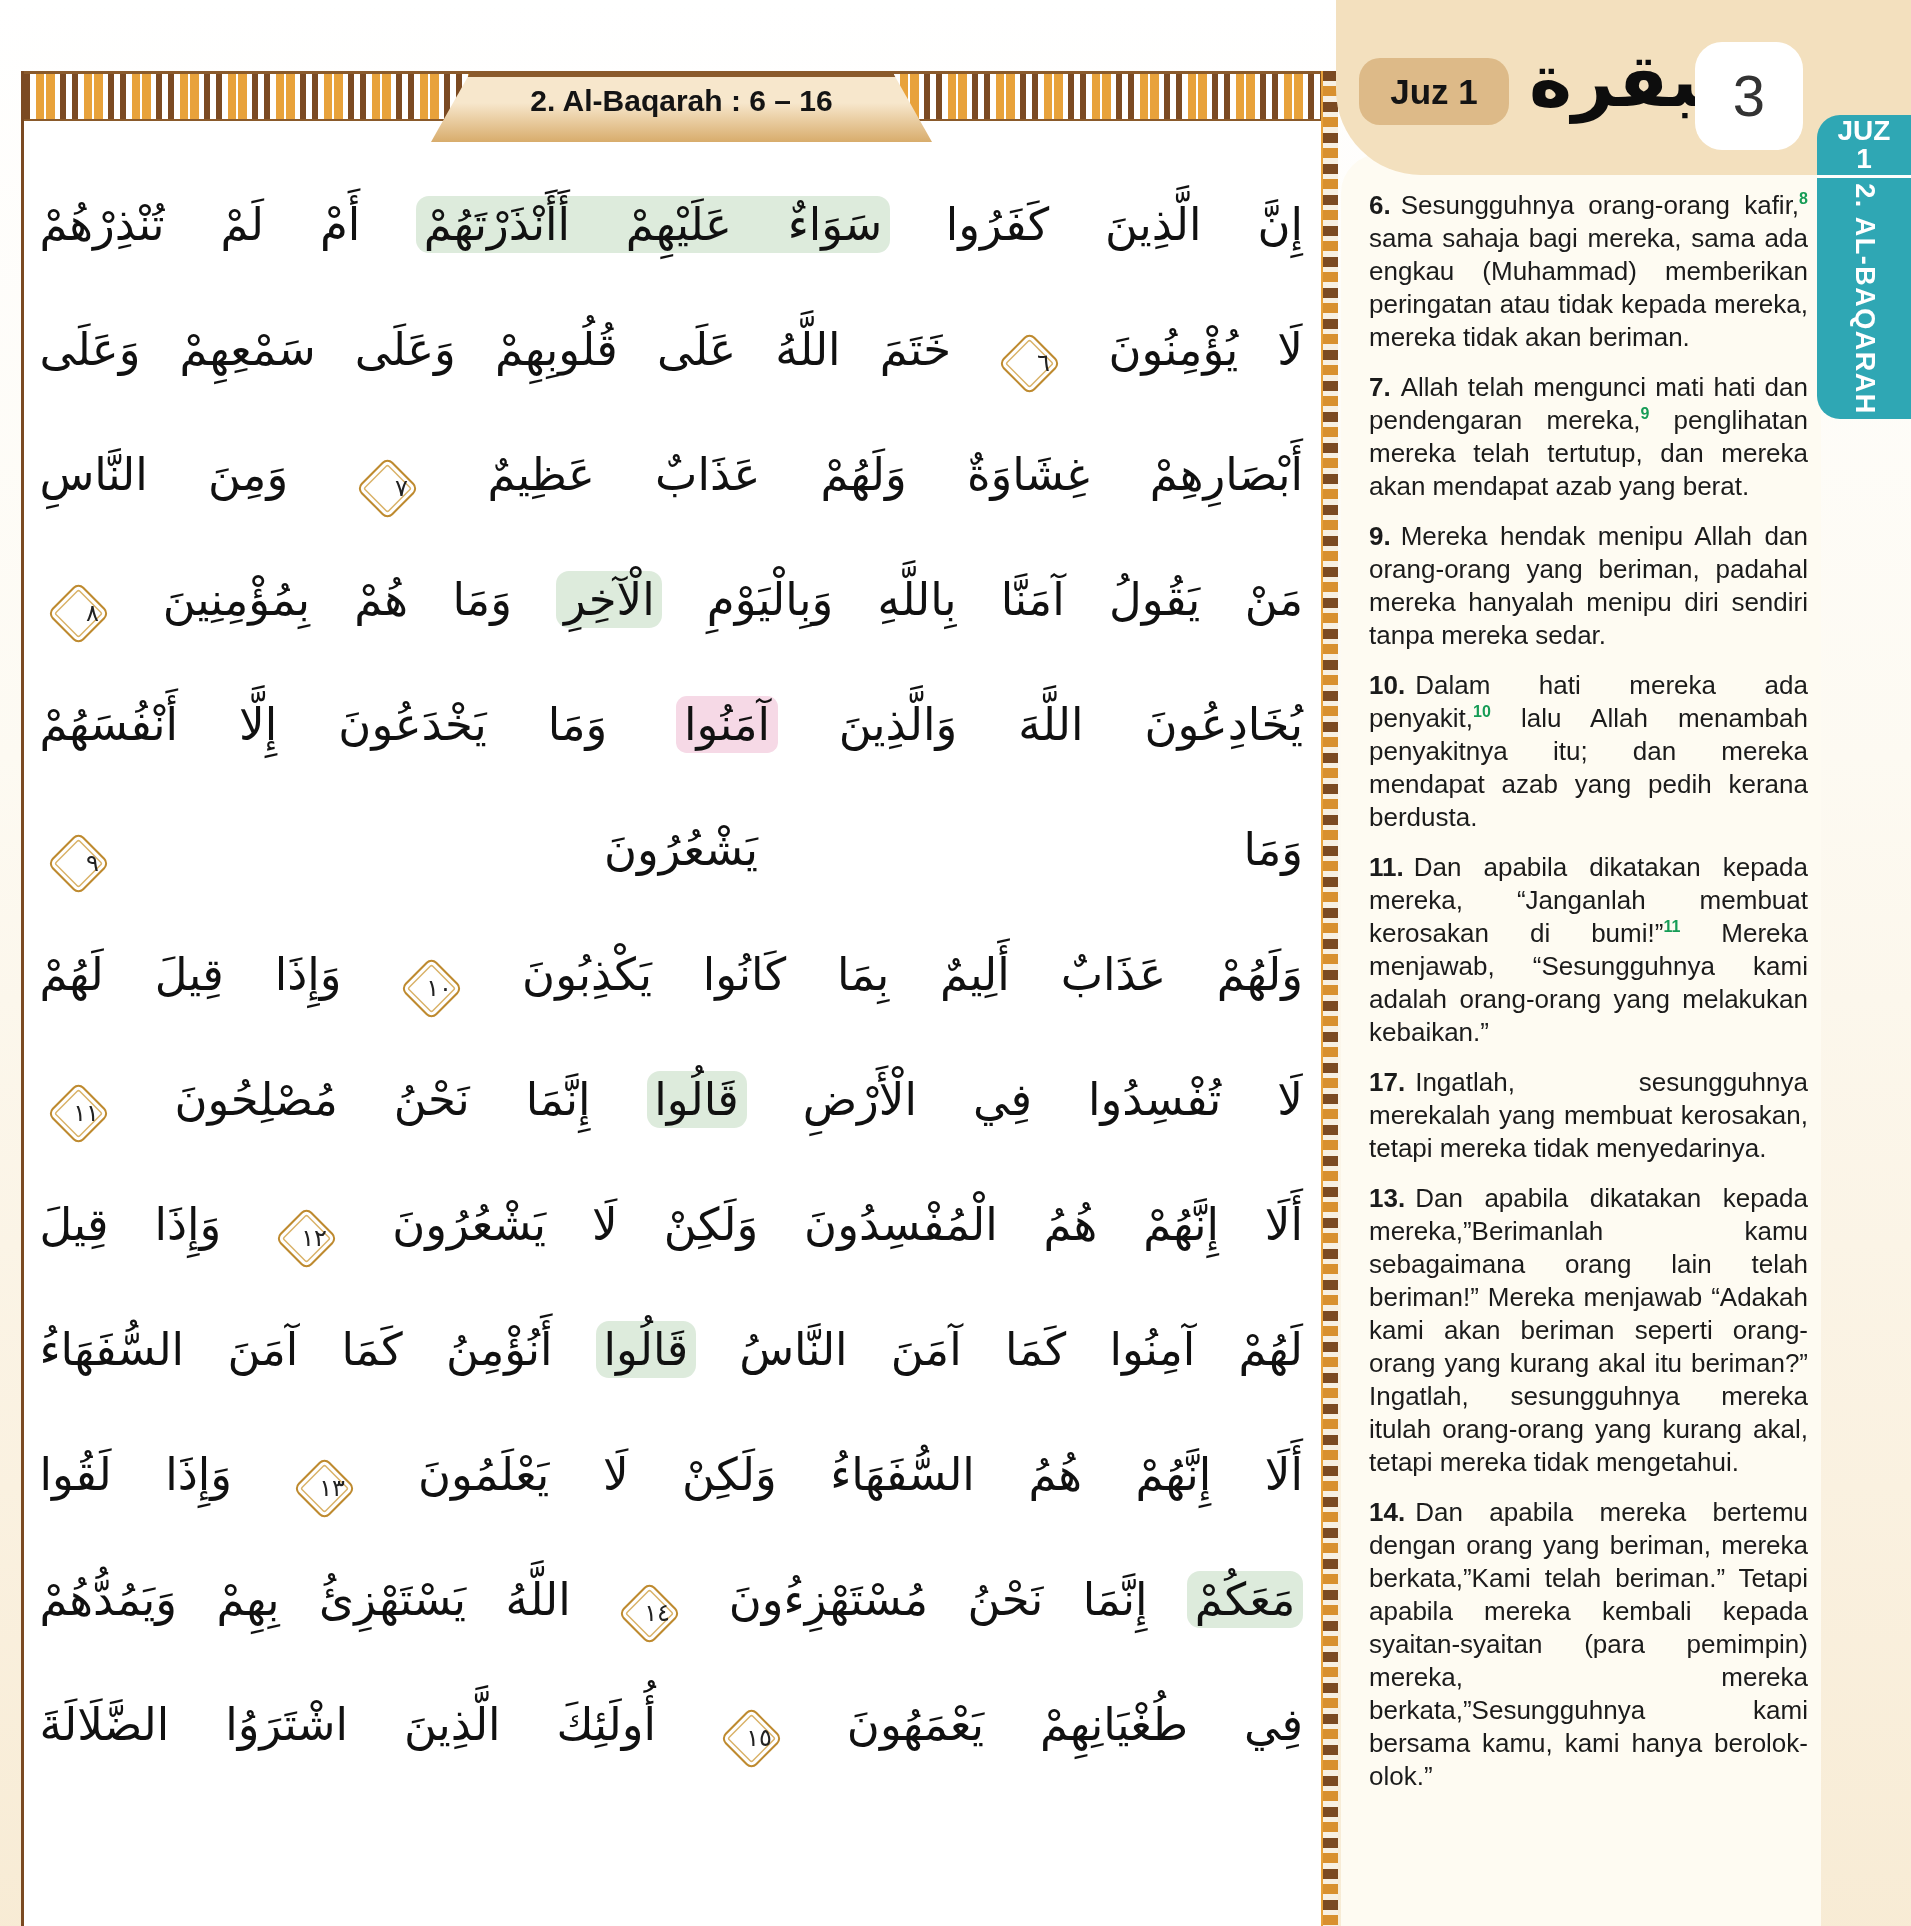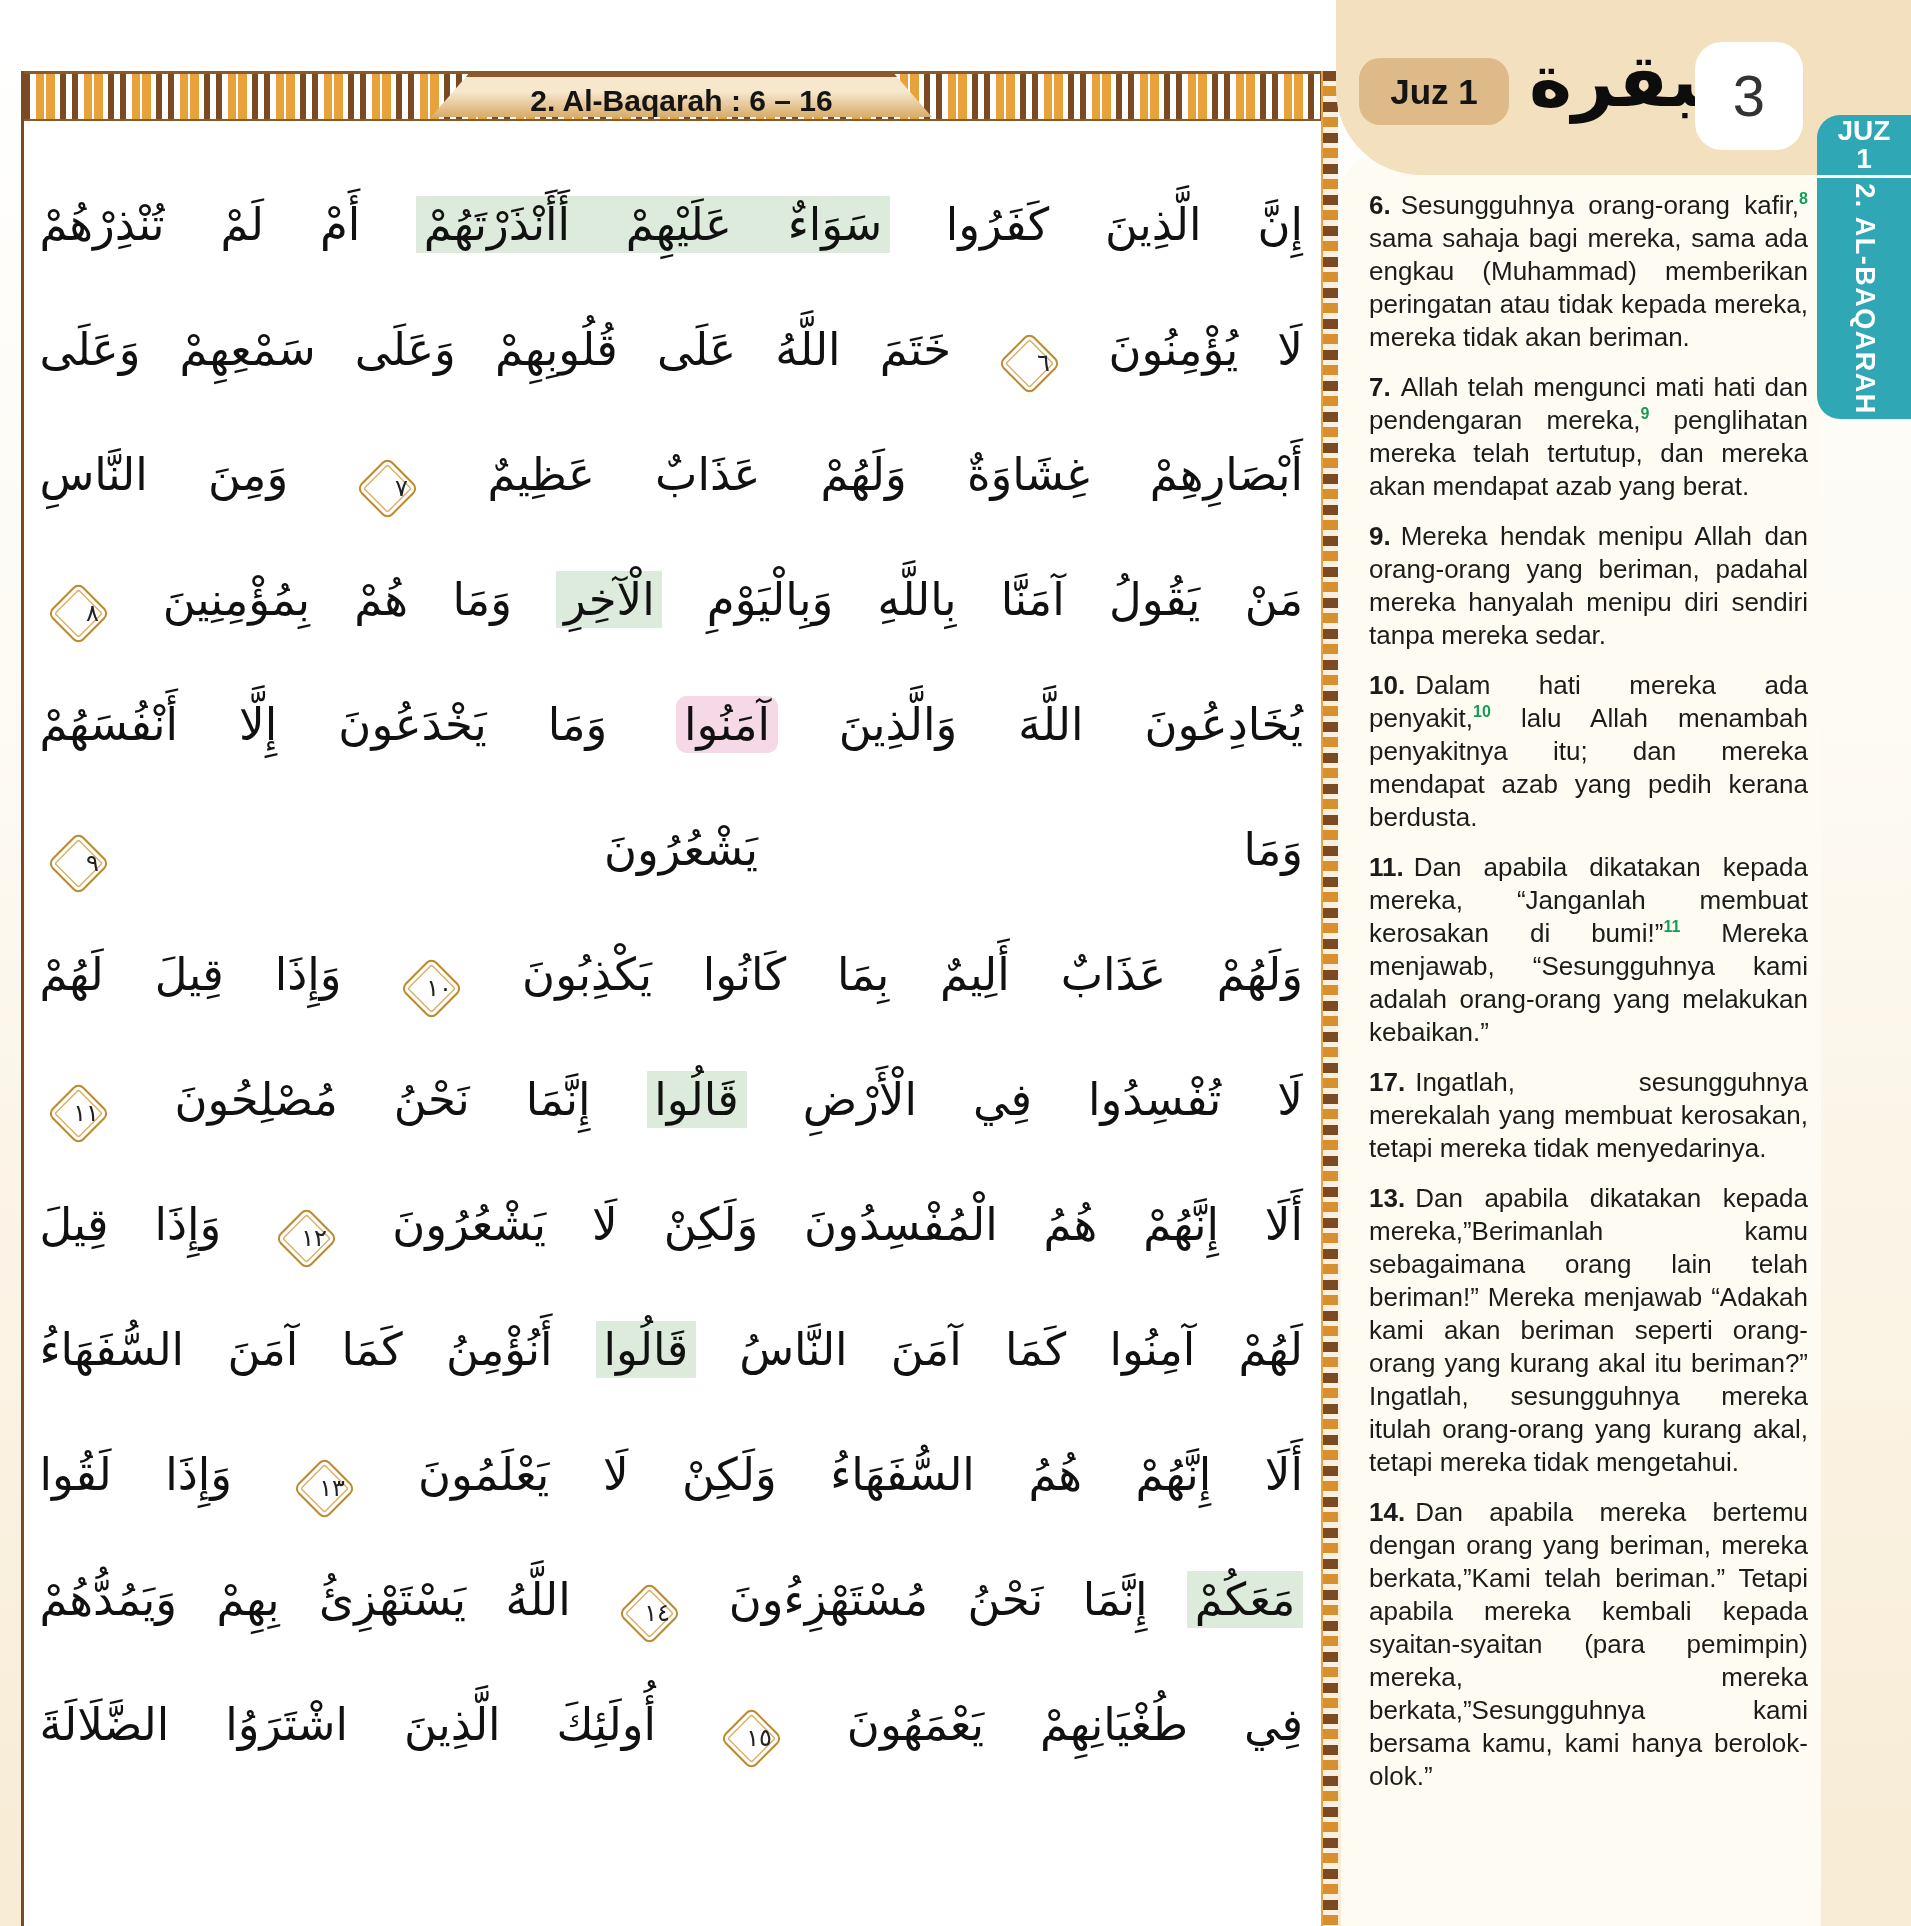--- a/index.html
+++ b/index.html
@@ -17,35 +17,35 @@
     position:absolute;left:0;right:0;top:0;height:45px;
     background:repeating-linear-gradient(90deg,#7b4a22 0 6.2px,#ffffff 6.2px 11.6px,#e8a23b 11.6px 20px,#ffffff 20px 22.3px,#e8a23b 22.3px 31px,#ffffff 31px 36px,#7b4a22 36px 42px,#ffffff 42px 48px);
     border-top:3.9px solid #8a5a2b;border-bottom:2.3px solid #8a5a2b;
   }
   .frame-right-band{
     position:absolute;top:0;bottom:0;right:0;width:14.6px;
     background:repeating-linear-gradient(180deg,#7b4a22 0 10px,#f7f0e3 10px 15.4px,#d8902f 15.4px 25.4px,#f7f0e3 25.4px 31px);
     border-left:2.3px solid #e8a23b;
   }
   .banner{
-    position:absolute;top:0;left:calc(50% - 250px);width:501px;height:46px;
+    position:absolute;top:0;left:calc(50% - 250px);width:501px;height:71px;
     clip-path:polygon(8% 0,92% 0,100% 100%,0 100%);
     background:linear-gradient(180deg,#8a5a2b 0 6.2px,#f7e7cc 6.5px 45%,#d8ac6c 100%);
     text-align:center;z-index:3;
   }
   .banner-title{display:inline-block;margin-top:13px;font-size:30px;font-weight:bold;color:#141414;}
   
   .qlines{position:absolute;left:15.4px;right:35px;top:91px;}
   .qline{
     height:125px;line-height:125px;font-family:"DejaVu Sans",sans-serif;
     font-size:45px;direction:rtl;text-align:justify;text-align-last:justify;
     white-space:nowrap;color:#111;
   }
   .q-last-start{text-align-last:right;}
-  .hl-g{background:#ddebdc;border-radius:1px;padding:2.3px 7.7px;}
+  .hl-g{background:#ddebdc;border-radius:13px;padding:2.3px 7.7px;}
   .hl-p{background:#f6d9e6;border-radius:10.8px;padding:2.3px 7.7px;margin-left:8px;}
   .vmark{
     display:inline-block;width:41px;height:41px;border:2.3px solid #be8a2f;border-radius:7.7px;
     transform:rotate(45deg);margin:0 17px;vertical-align:-6.2px;background:#fff;
     box-shadow:inset 0 0 0 3.1px #ffffff, inset 0 0 0 4.6px #d9b268;
   }
   .vdigit{display:block;width:100%;height:100%;transform:rotate(-45deg);
     font-size:24px;line-height:40px;text-align:center;color:#222;font-family:"DejaVu Sans",sans-serif;}
   
   .tr-band{position:absolute;left:1336px;top:0;width:575px;height:175px;background:#f3e0be;

